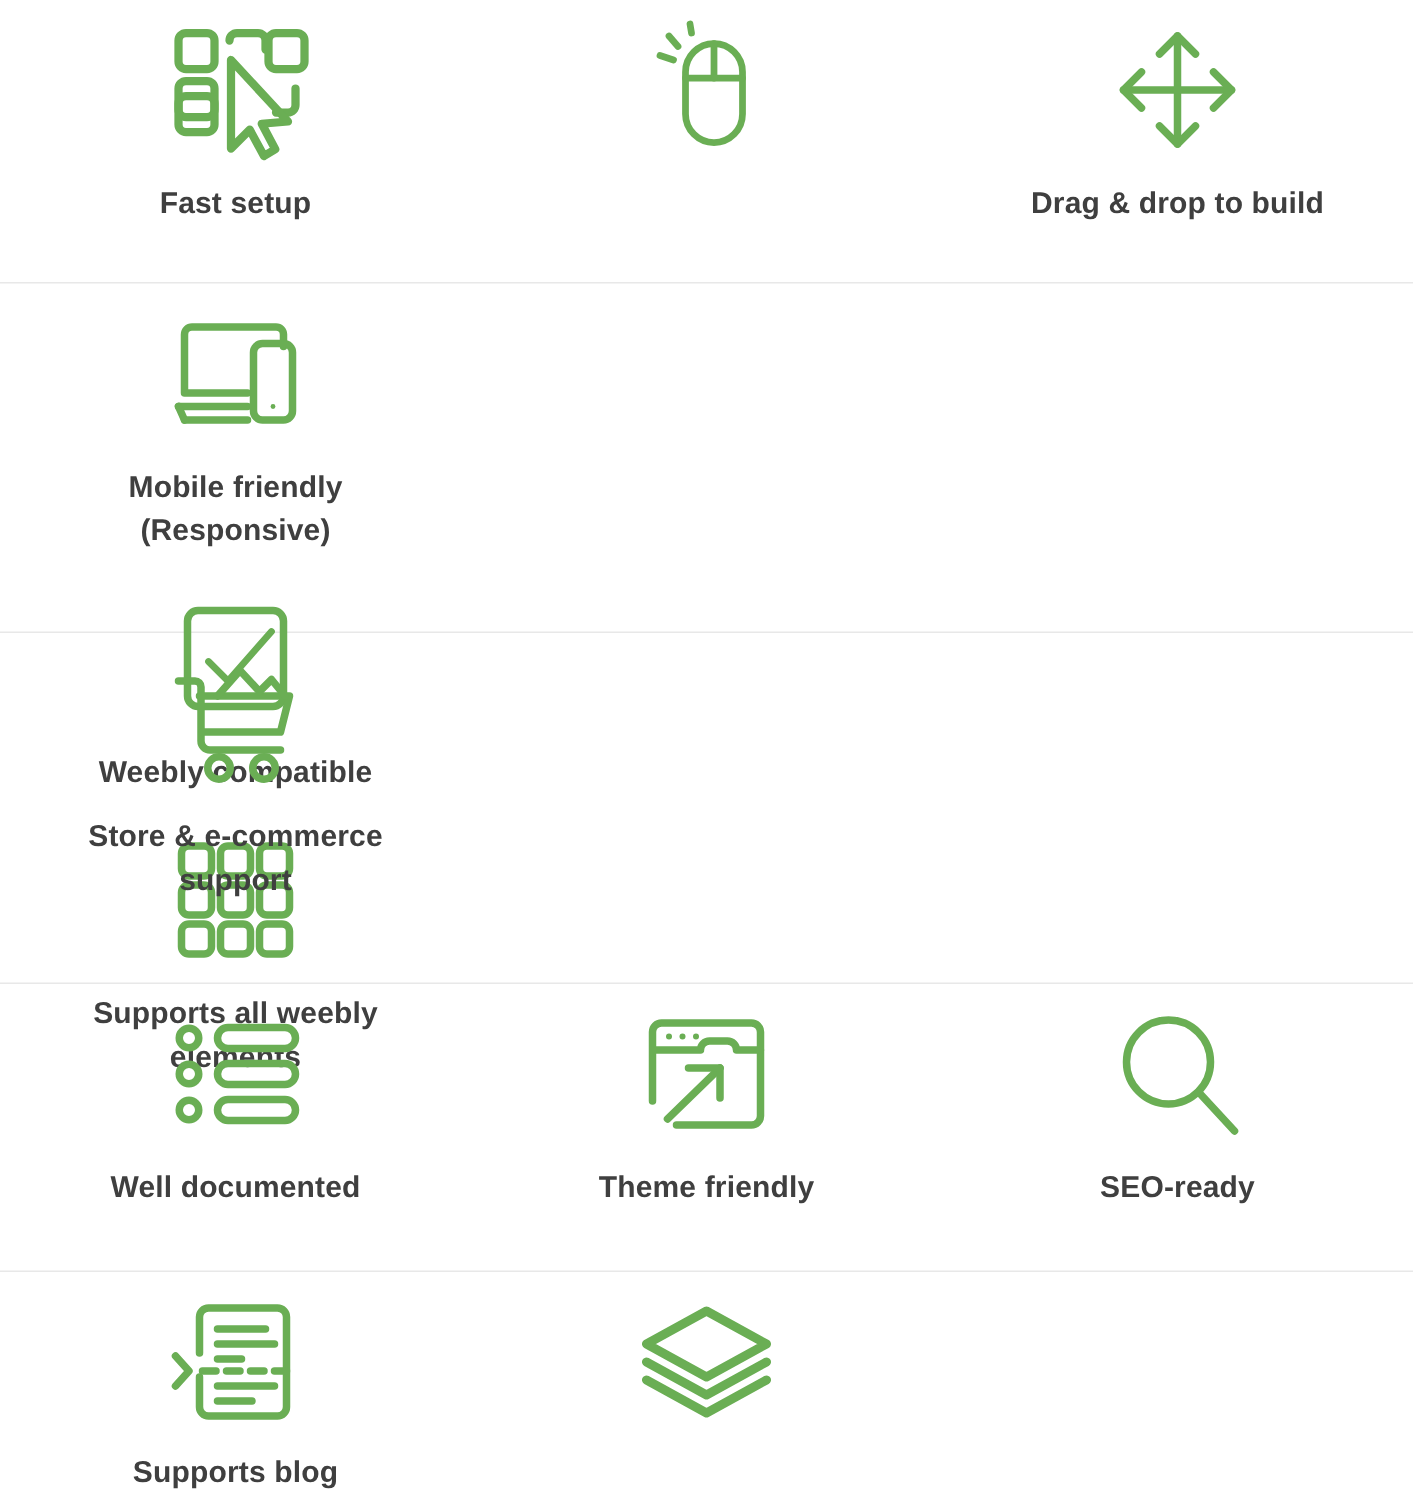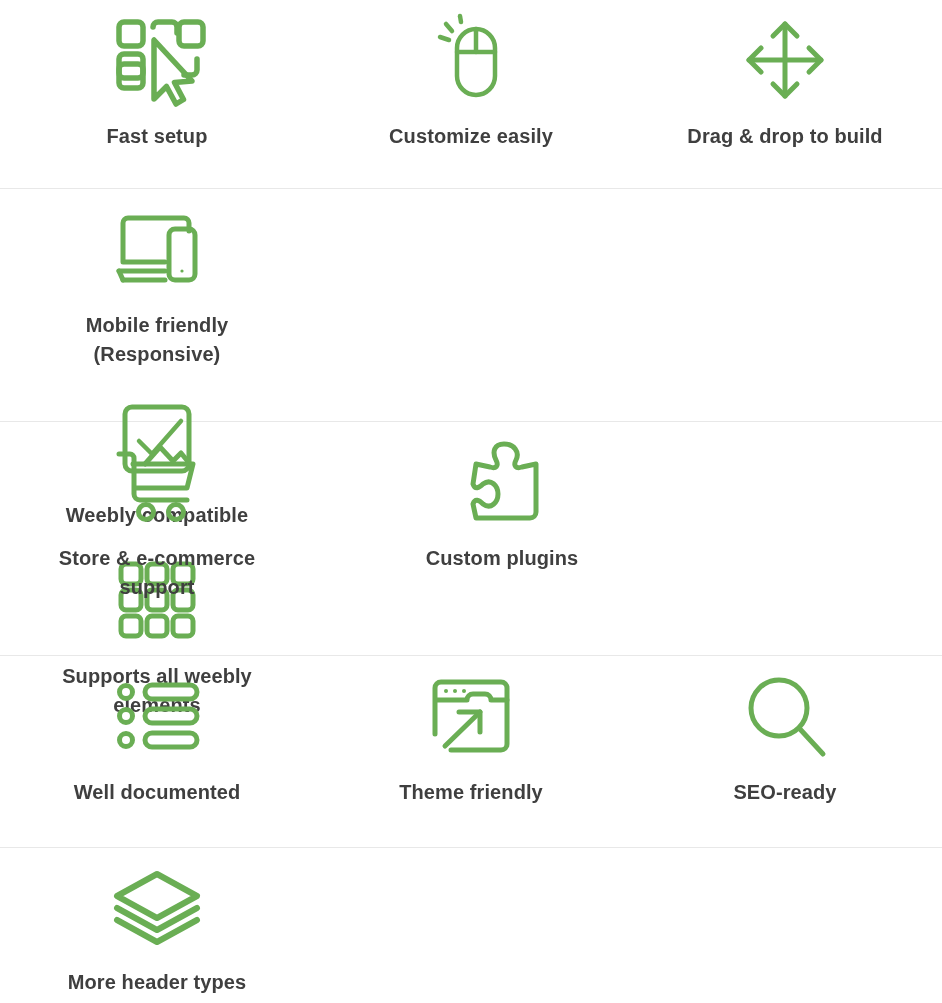--- a/index.html
+++ b/index.html
@@ -94,21 +94,20 @@
       <div class="icon-box">
         <svg width="92" height="92" viewBox="0 0 92 92" fill="none" stroke="#6aae54" stroke-width="4.5" stroke-linecap="round" stroke-linejoin="round">
           <rect x="32" y="15" width="38" height="66" rx="19"></rect>
           <path d="M32 38 H70"></path>
           <path d="M51 15 V38"></path>
           <path d="M24 26 L15 23"></path>
           <path d="M27 17 L21 10"></path>
           <path d="M36 8 L35 2"></path>
         </svg>
       </div>
-      <div class="feature-label">Customize easily</div>
     </div>
 
     <div class="feature-cell">
       <div class="icon-box">
         <svg width="92" height="92" viewBox="0 0 92 92" fill="none" stroke="#6aae54" stroke-width="5" stroke-linecap="round" stroke-linejoin="round">
           <path d="M46 10 V82"></path>
           <path d="M10 46 H82"></path>
           <path d="M34 22 L46 10 L58 22"></path>
           <path d="M34 70 L46 82 L58 70"></path>
           <path d="M22 34 L10 46 L22 58"></path>
@@ -174,28 +173,20 @@
           <path d="M22 28 H82 L76 52 H24"></path>
           <path d="M34 28 L49 11 L62 25 L70 17 L79 28"></path>
           <circle cx="35" cy="76" r="7.5"></circle>
           <circle cx="65" cy="76" r="7.5"></circle>
         </svg>
       </div>
       <div class="feature-label">Store &amp; e-commerce support</div>
     </div>
 
 
-    <div class="feature-cell">
-      <div class="icon-box">
-        <svg width="92" height="92" viewBox="0 0 92 92" fill="none" stroke="#6aae54" stroke-width="5" stroke-linecap="round" stroke-linejoin="round">
-          <path d="M48 8 C58 8, 64 16, 60 24 C57 30, 60 33, 66 31 L80 28 V76 a6 6 0 0 1 -6 6 H20 L17 68 C19 62, 23 64, 27 68 C35 74, 42 66, 42 58 C42 50, 35 42, 27 48 C23 52, 19 54, 17 48 L20 28 L34 31 C40 33, 43 30, 40 24 C36 16, 38 8, 48 8 Z"></path>
-        </svg>
-      </div>
-      <div class="feature-label">Custom plugins</div>
-    </div>
 
   </div>
 
   <div class="feature-row row-h4">
 
     <div class="feature-cell">
       <div class="icon-box">
         <svg width="92" height="92" viewBox="0 0 92 92" fill="none" stroke="#6aae54" stroke-width="5" stroke-linecap="round" stroke-linejoin="round">
           <circle cx="15" cy="22" r="6.5"></circle>
           <circle cx="15" cy="46" r="6.5"></circle>
@@ -230,28 +221,42 @@
           <path d="M60 58 L84 84"></path>
         </svg>
       </div>
       <div class="feature-label">SEO-ready</div>
     </div>
 
   </div>
 
   <div class="feature-row row-h5 last-row">
 
+    <div class="feature-cell">
+      <div class="icon-box">
+        <svg width="92" height="92" viewBox="0 0 92 92" fill="none" stroke="#6aae54" stroke-width="5" stroke-linecap="round" stroke-linejoin="round">
+          <path d="M22 40 V16 a6 6 0 0 1 6 -6 H74 a6 6 0 0 1 6 6 V76 a6 6 0 0 1 -6 6 H28 a6 6 0 0 1 -6 -6 V56"></path>
+          <path d="M34 24 H66"></path>
+          <path d="M34 34 H72"></path>
+          <path d="M34 44 H50"></path>
+          <path d="M34 62 H72"></path>
+          <path d="M34 72 H57"></path>
+          <path d="M24 52 H33 M40 52 H49 M56 52 H65 M72 52 H80" stroke-width="5"></path>
+          <path d="M6 42 L15 52 L6 62" stroke-width="5"></path>
+        </svg>
+      </div>
+      <div class="feature-label tight">Supports blog</div>
+    </div>
 
 
     <div class="feature-cell">
       <div class="icon-box">
         <svg width="92" height="92" viewBox="0 0 92 92" fill="none" stroke="#6aae54" stroke-width="6" stroke-linecap="round" stroke-linejoin="round">
           <path d="M46 12 L86 34 L46 56 L6 34 Z"></path>
           <path d="M6 46 L46 68 L86 46"></path>
           <path d="M6 58 L46 80 L86 58"></path>
         </svg>
       </div>
-      <div class="feature-label tight">More header types</div>
     </div>
 
   </div>
 
 </div>
 
 </body></html>

